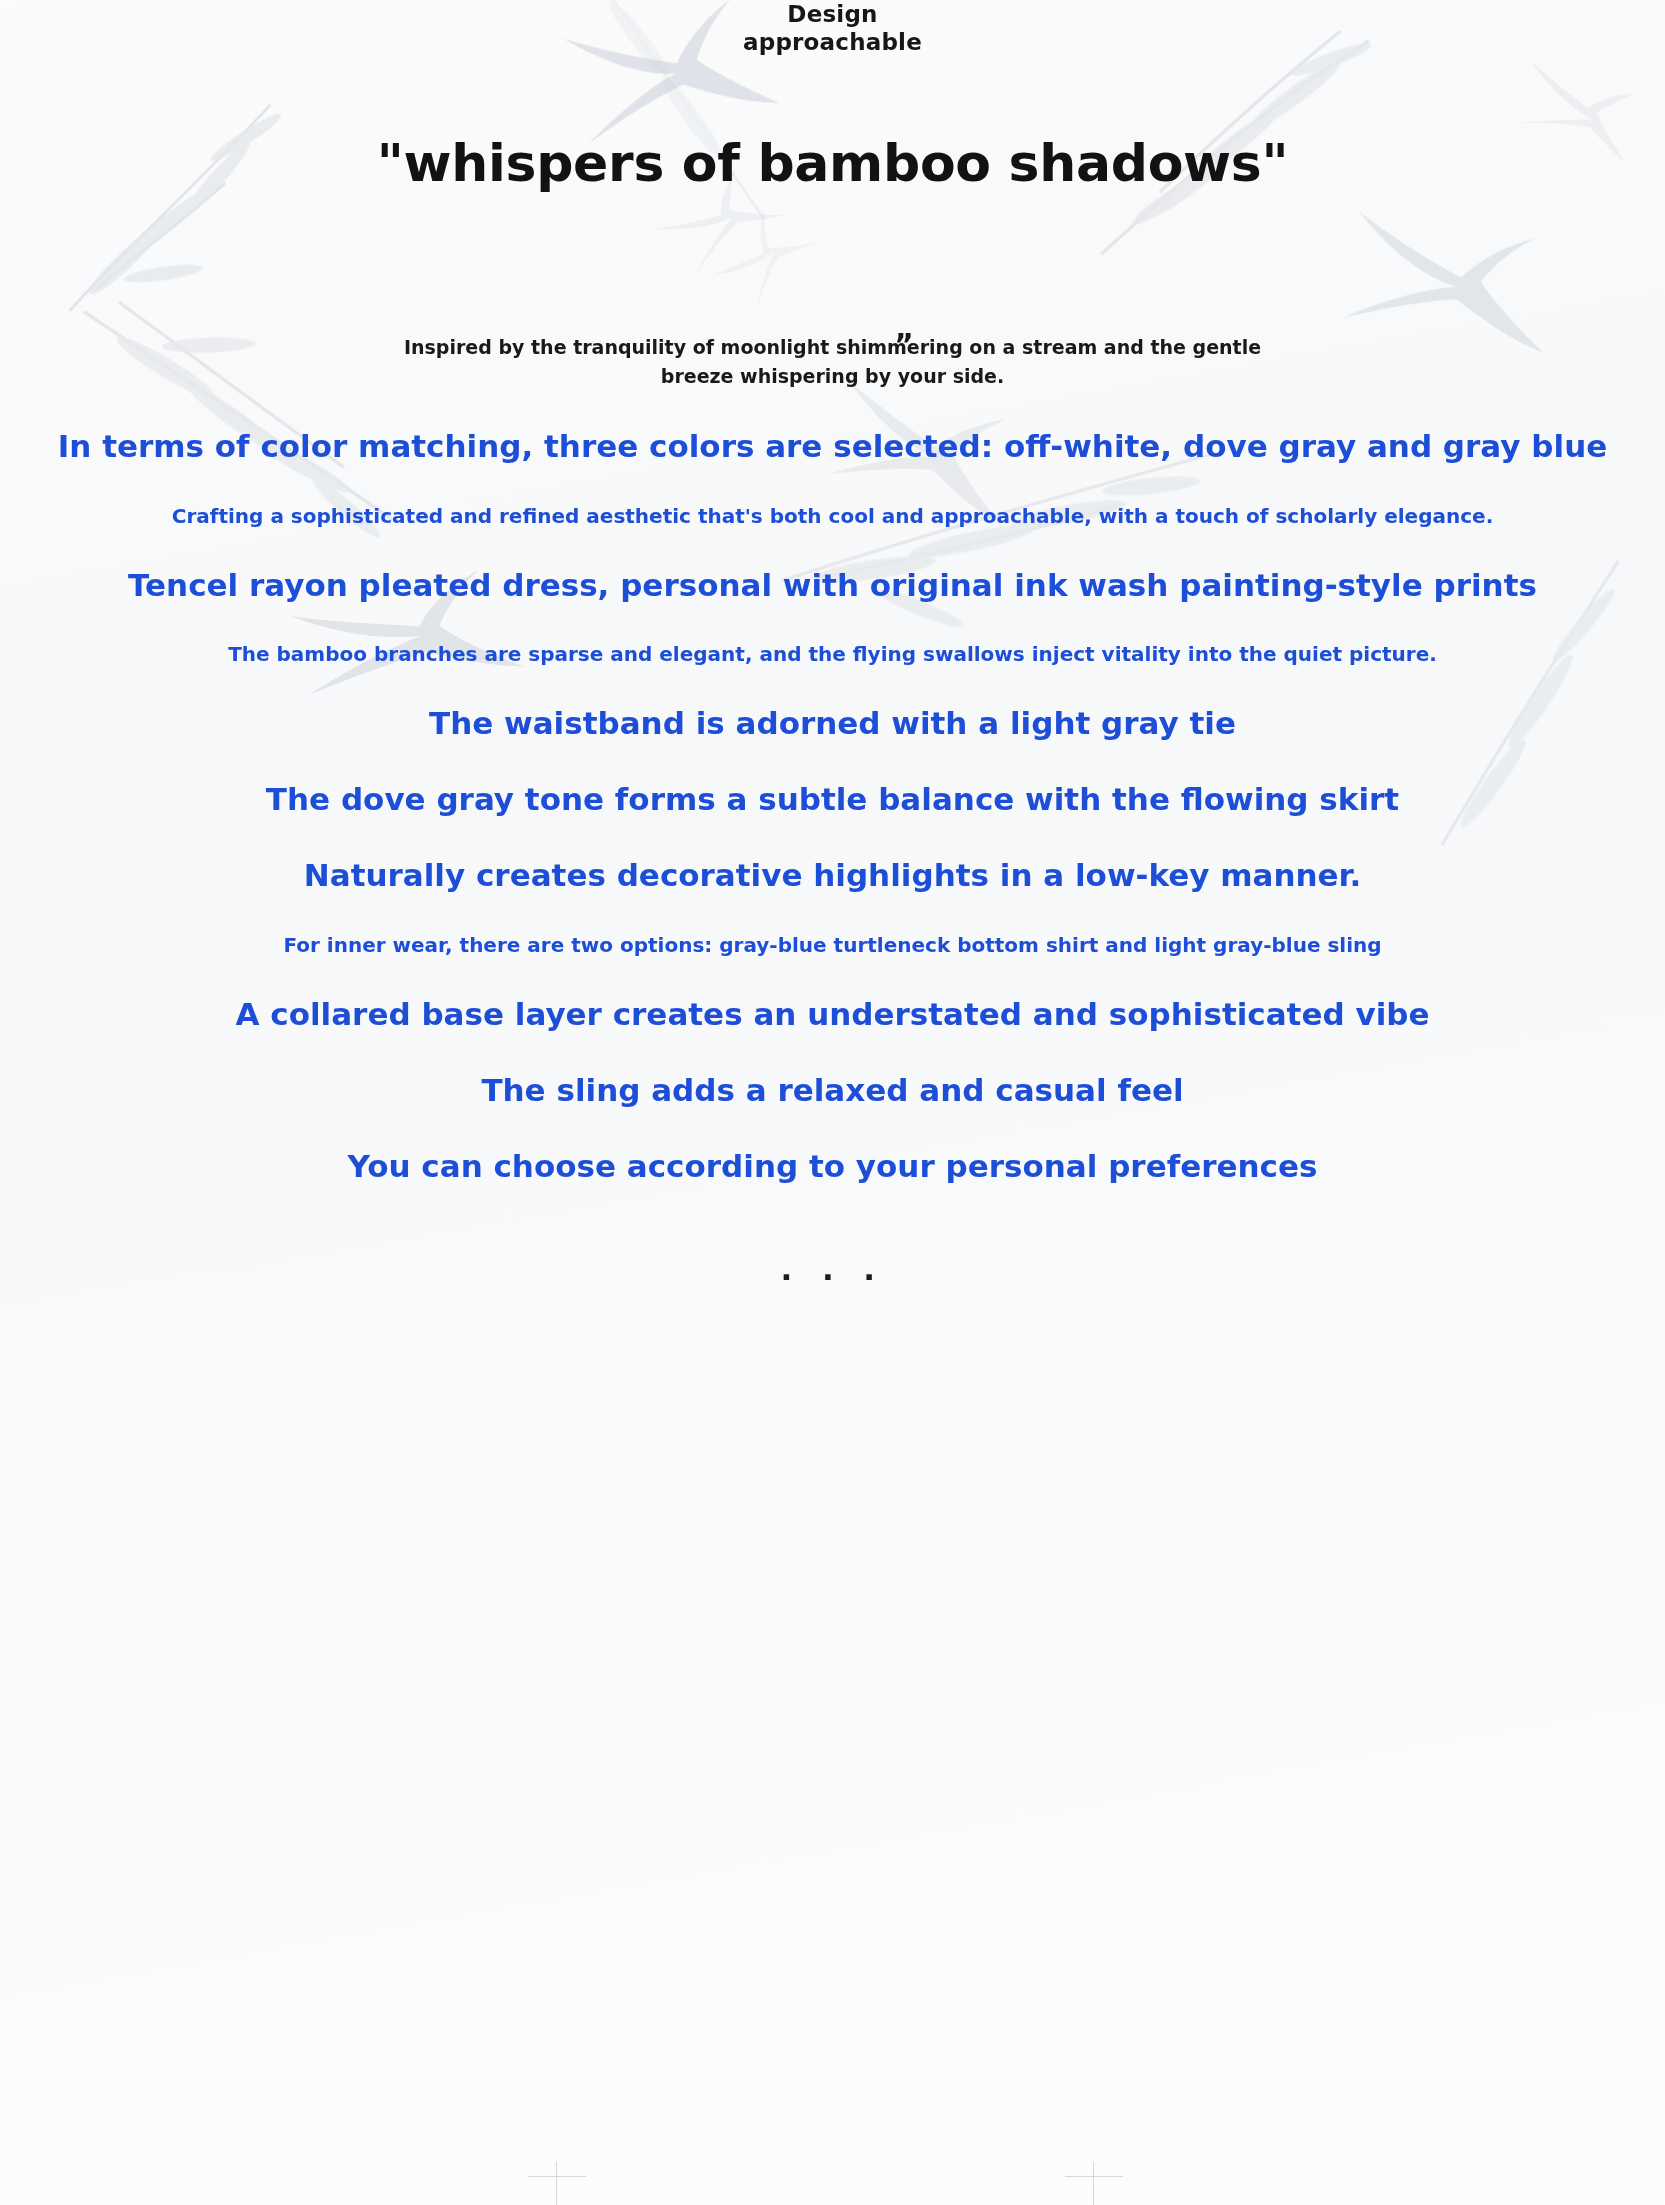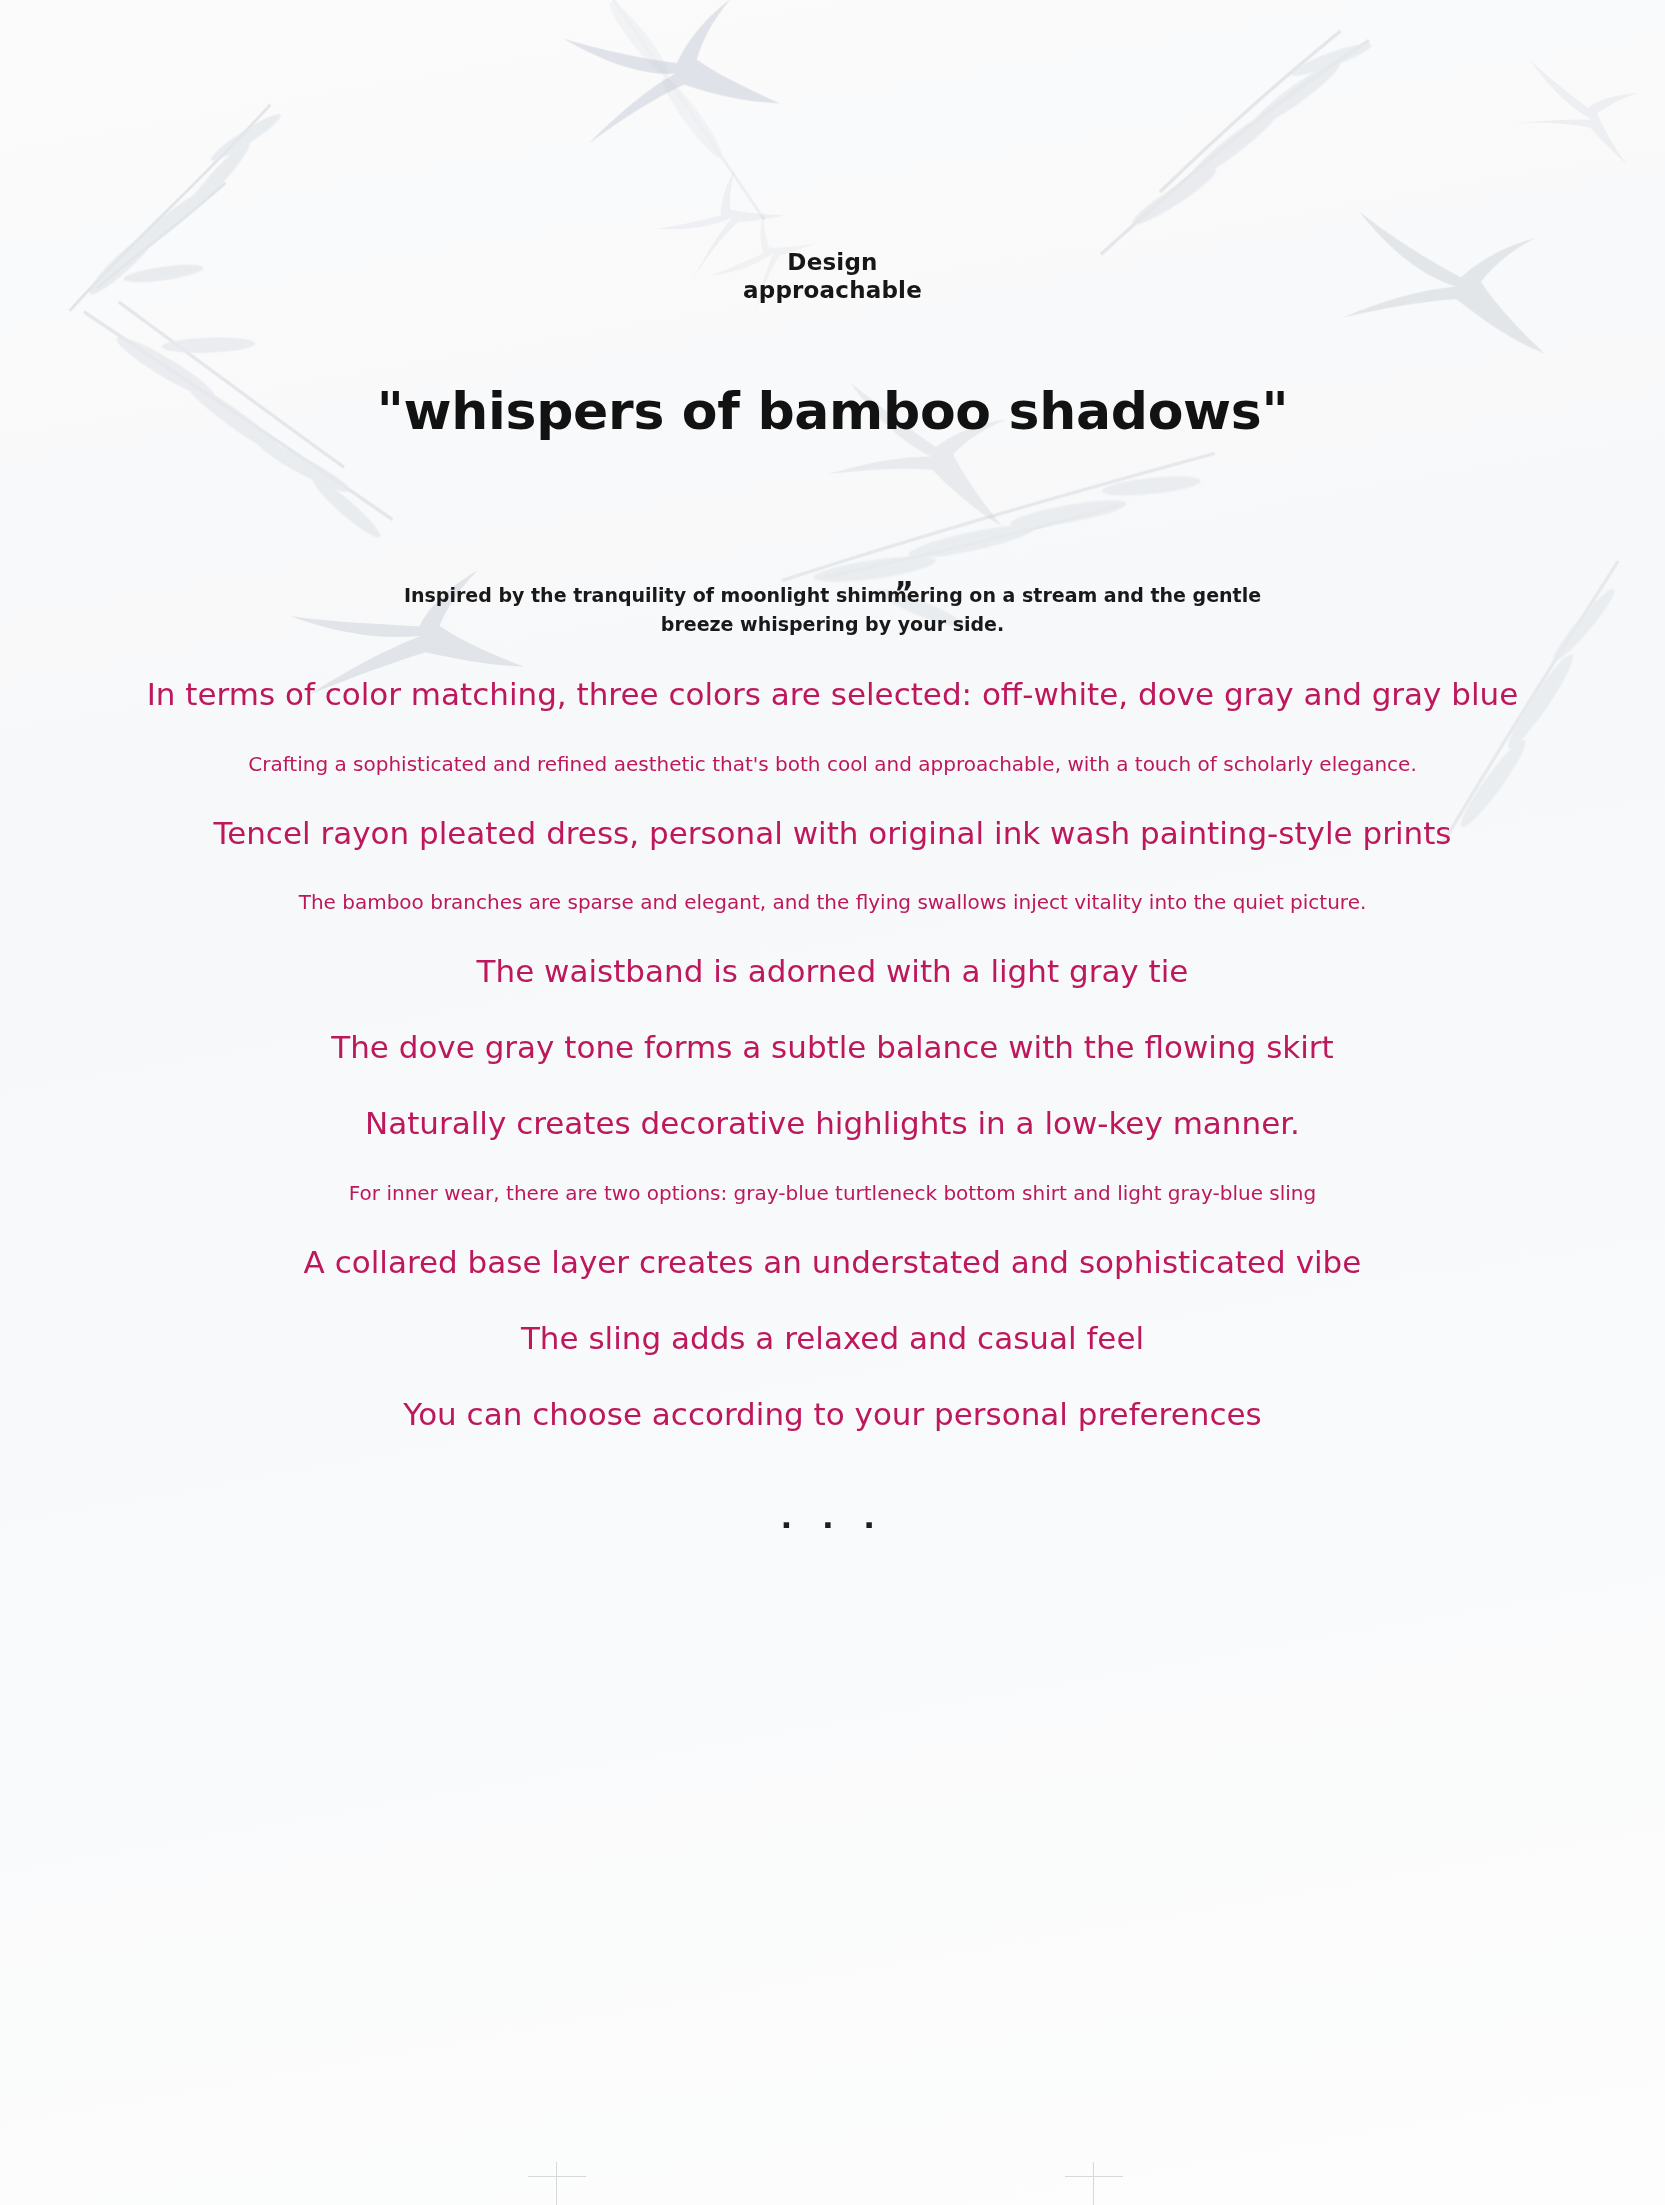--- a/index.html
+++ b/index.html
@@ -28,21 +28,20 @@
     position: absolute;
     opacity: 0.5;
   }
   .ink svg { display: block; }
 
   
   .page {
     position: relative;
     width: 1665px;
     margin: 0 auto;
-    padding-top: 248px;
     box-sizing: border-box;
     text-align: center;
   }
 
   .brand-mark {
     font-size: 23px;
     font-weight: bold;
     line-height: 1.22;
     letter-spacing: 0.2px;
     color: #171717;
@@ -87,22 +86,22 @@
     color: #1a1a1a;
     letter-spacing: -2.7px;
   }
 
   .lines {
     margin-top: 35px;
   }
 
   .line {
     line-height: 1.3;
-    color: #be185d;
-    font-weight: normal;
+    color: #1d4ed8;
+    font-weight: bold;
   }
   .line.big {
     font-size: 31px;
     margin-top: 36px;
   }
   .line.small {
     font-size: 20px;
     margin-top: 36px;
   }
   .line.xl {

